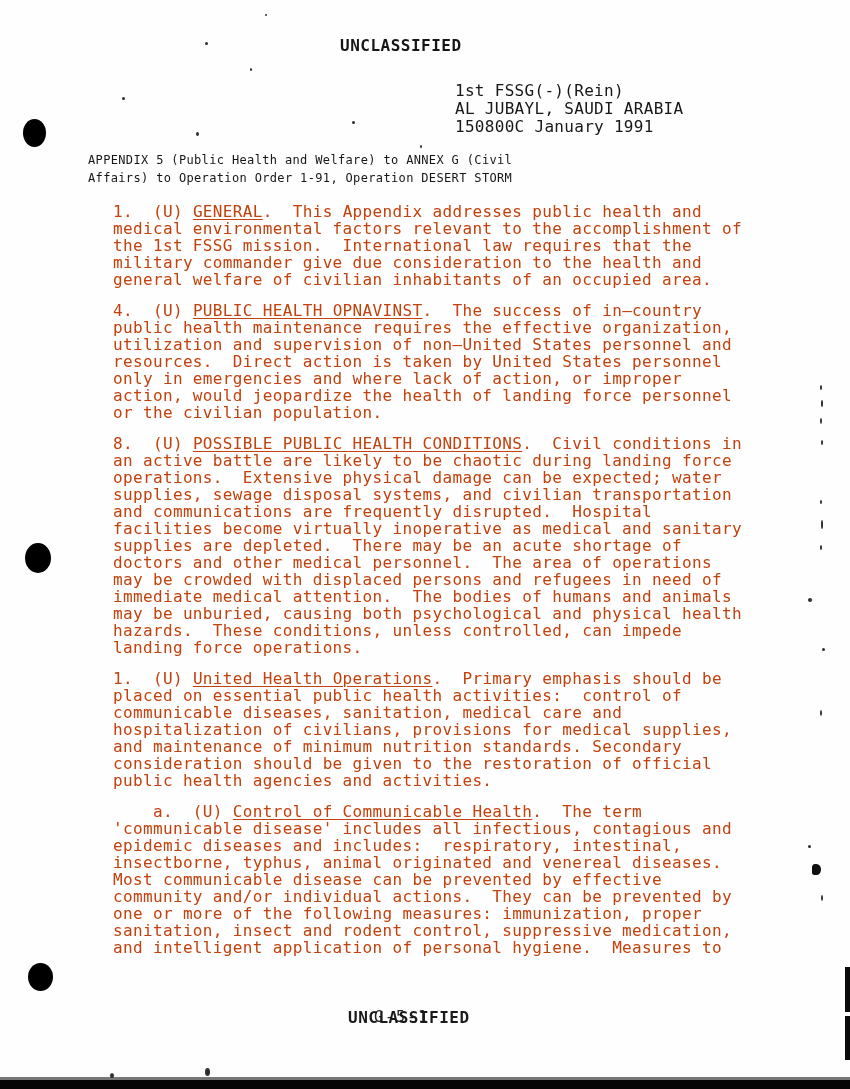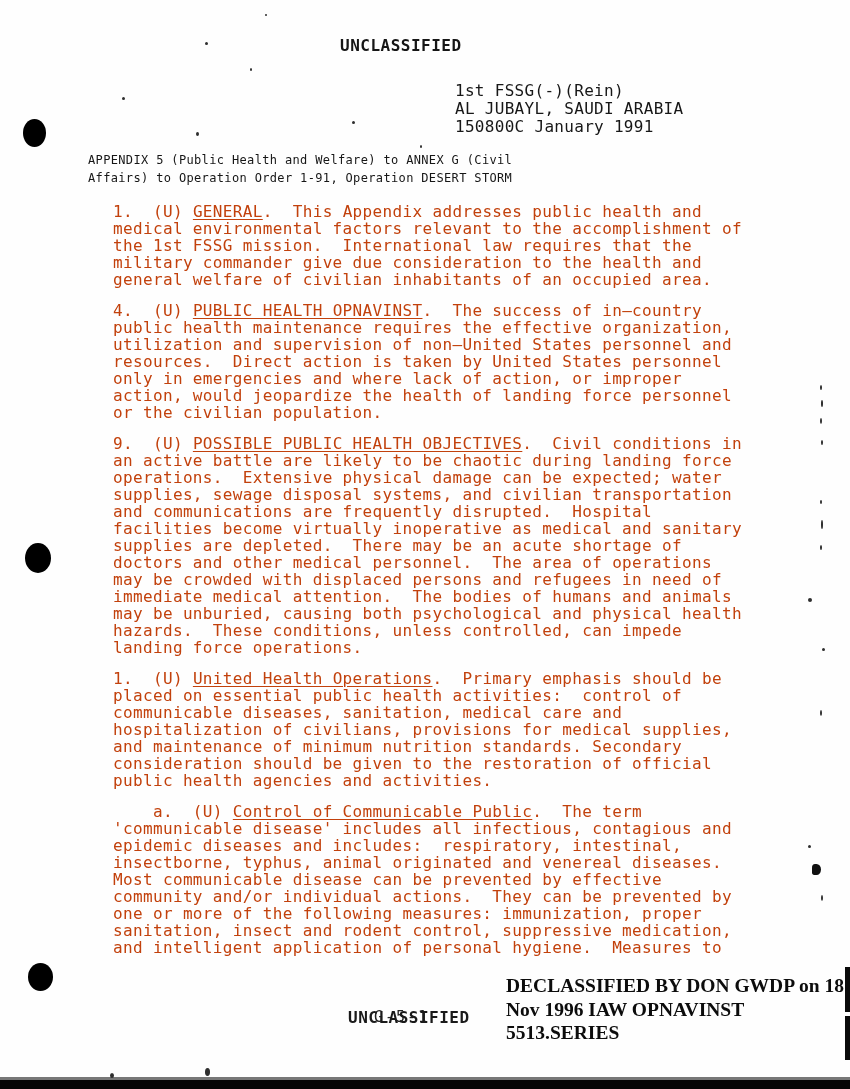--- a/index.html
+++ b/index.html
@@ -85,57 +85,54 @@
 the 1st FSSG mission.  International law requires that the
 military commander give due consideration to the health and
 general welfare of civilian inhabitants of an occupied area.</span></div>
     <div class="para"><span>4.  (U) </span><span class="u">PUBLIC HEALTH OPNAVINST</span><span>.  The success of in—country
 public health maintenance requires the effective organization,
 utilization and supervision of non—United States personnel and
 resources.  Direct action is taken by United States personnel
 only in emergencies and where lack of action, or improper
 action, would jeopardize the health of landing force personnel
 or the civilian population.</span></div>
-    <div class="para"><span>9.  (U) </span><span class="u">POSSIBLE PUBLIC HEALTH OBJECTIVES</span><span>.  Civil conditions in
+    <div class="para"><span>8.  (U) </span><span class="u">POSSIBLE PUBLIC HEALTH CONDITIONS</span><span>.  Civil conditions in
 an active battle are likely to be chaotic during landing force
 operations.  Extensive physical damage can be expected; water
 supplies, sewage disposal systems, and civilian transportation
 and communications are frequently disrupted.  Hospital
 facilities become virtually inoperative as medical and sanitary
 supplies are depleted.  There may be an acute shortage of
 doctors and other medical personnel.  The area of operations
 may be crowded with displaced persons and refugees in need of
 immediate medical attention.  The bodies of humans and animals
 may be unburied, causing both psychological and physical health
 hazards.  These conditions, unless controlled, can impede
 landing force operations.</span></div>
     <div class="para"><span>1.  (U) </span><span class="u">United Health Operations</span><span>.  Primary emphasis should be
 placed on essential public health activities:  control of
 communicable diseases, sanitation, medical care and
 hospitalization of civilians, provisions for medical supplies,
 and maintenance of minimum nutrition standards. Secondary
 consideration should be given to the restoration of official
 public health agencies and activities.</span></div>
-    <div class="para"><span>    a.  (U) </span><span class="u">Control of Communicable Public</span><span>.  The term
+    <div class="para"><span>    a.  (U) </span><span class="u">Control of Communicable Health</span><span>.  The term
 'communicable disease' includes all infectious, contagious and
 epidemic diseases and includes:  respiratory, intestinal,
 insectborne, typhus, animal originated and venereal diseases.
 Most communicable disease can be prevented by effective
 community and/or individual actions.  They can be prevented by
 one or more of the following measures: immunization, proper
 sanitation, insect and rodent control, suppressive medication,
 and intelligent application of personal hygiene.  Measures to</span></div>
   </div>
 
   <div class="footer-page-number">G-5-1</div>
   <div class="footer-classification">UNCLASSIFIED</div>
 
-  <div class="stamp">DECLASSIFIED BY DON GWDP on 18
-Nov 1996 IAW OPNAVINST
-5513.SERIES</div>
 
   <div class="edge-bar ebar1"></div>
   <div class="edge-bar ebar2"></div>
   <div class="bottom-gray"></div>
   <div class="bottom-bar"></div>
 
   <div class="speckle" style="left:205px;top:42px;width:3px;height:3px;"></div>
   <div class="speckle" style="left:265px;top:14px;width:2px;height:2px;"></div>
   <div class="speckle" style="left:122px;top:97px;width:3px;height:3px;"></div>
   <div class="speckle" style="left:196px;top:132px;width:3px;height:4px;"></div>

